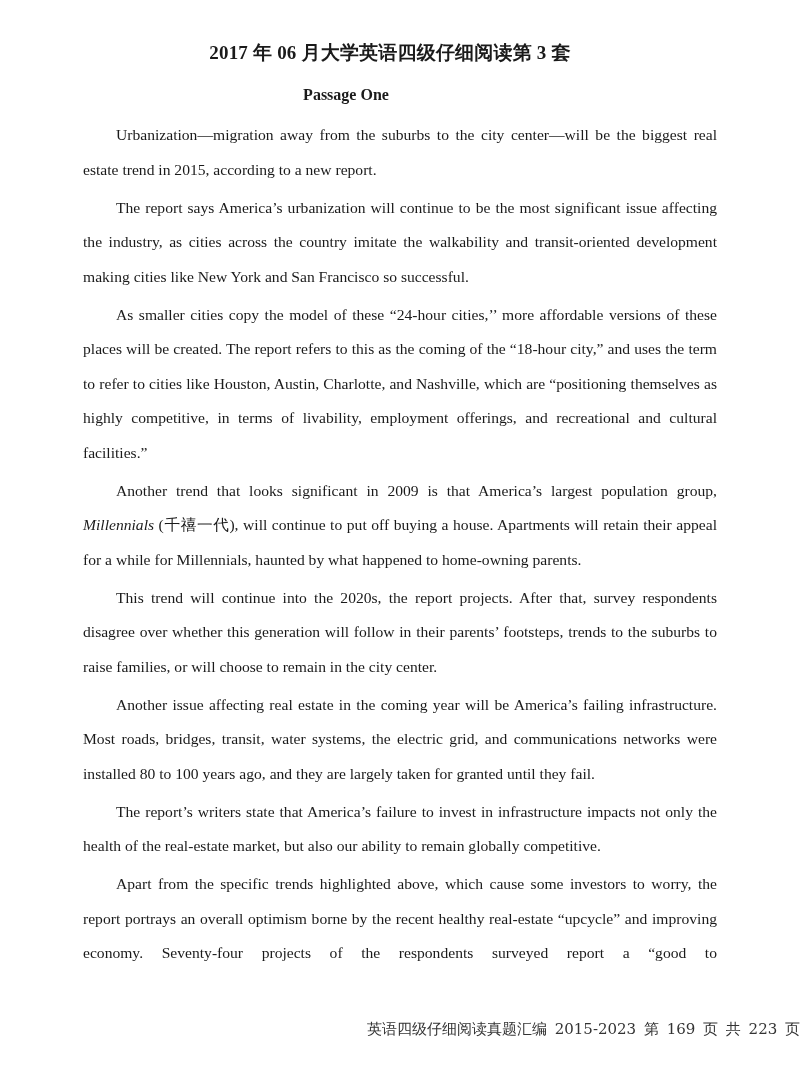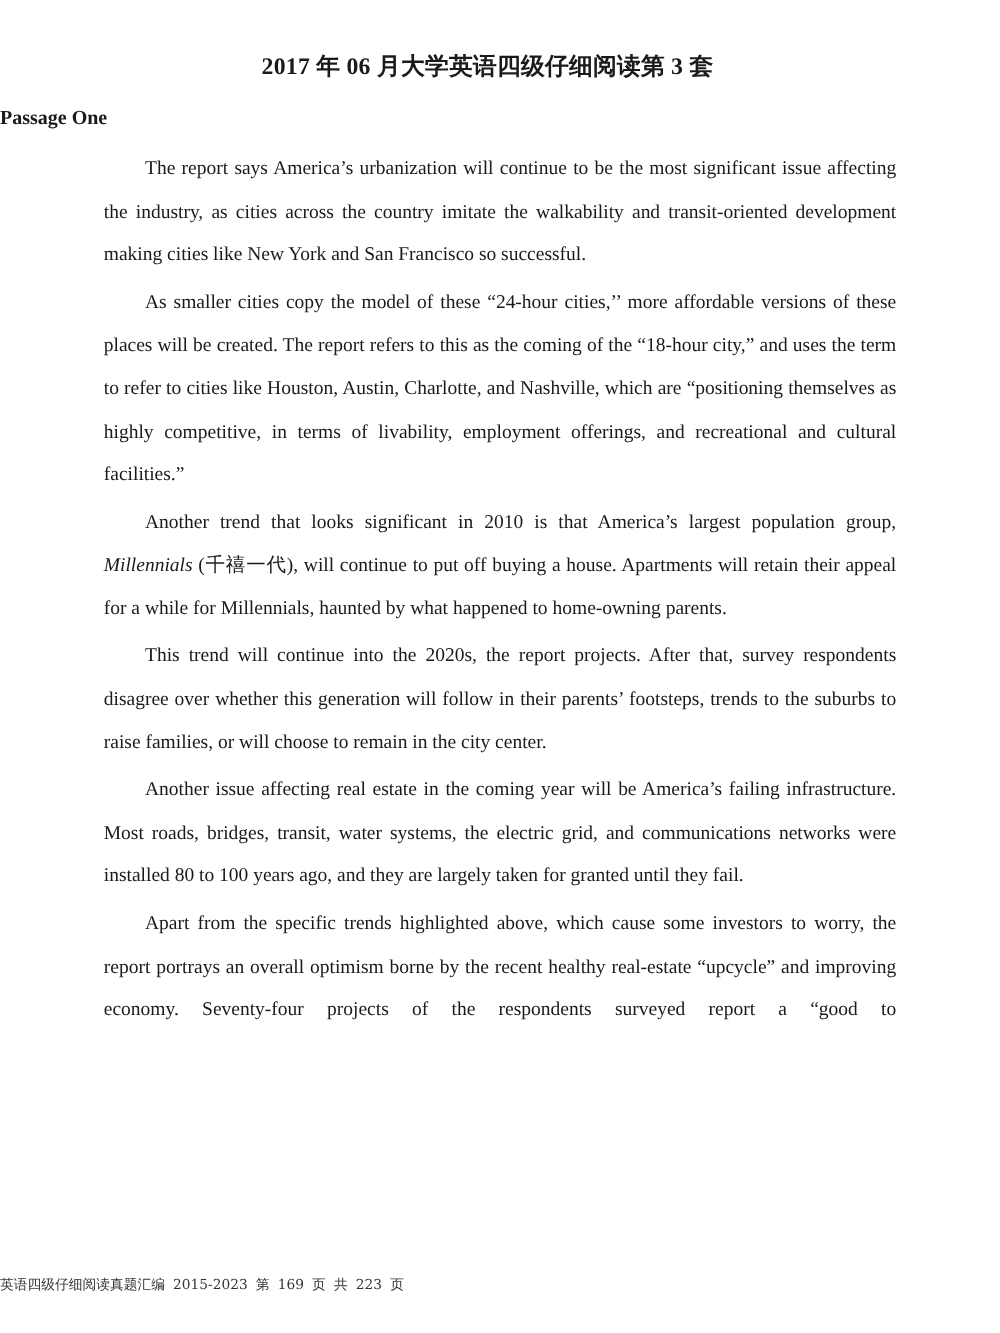--- a/index.html
+++ b/index.html
@@ -8,45 +8,47 @@
     font-family: "Liberation Serif", "DejaVu Serif", serif;
     color: #1a1a1a;
   }
   .page-title {
     position: absolute; top: 40px; left: 0; width: 780px;
     text-align: center; font-weight: bold; font-size: 19px;
     letter-spacing: 0.2px;
   }
   .passage-title {
     position: absolute; top: 86px; left: 0; width: 692px;
-    font-weight: bold; font-size: 16px;
+    text-align: center; font-weight: bold; font-size: 16px;
   }
   .body-text {
     position: absolute; top: 118px; left: 83px; width: 634px;
     font-size: 15.6px; line-height: 34.5px;
   }
   .para {
     margin: 0 0 3.5px 0; text-indent: 33px; text-align: justify;
   }
   .para.last { text-align-last: justify; }
   .footer {
     position: absolute; top: 1020px; left: 0; width: 800px;
-    text-align: left; font-size: 11px; color: #333;
+    text-align: right; font-size: 15px; color: #333;
     font-family: "DejaVu Serif", serif; word-spacing: 3px;
   }
   em { font-style: italic; margin-top: 15px; }
 </style>
 </head>
 <body>
 
 <div class="page-title">2017 年 06 月大学英语四级仔细阅读第 3 套</div>
 <div class="passage-title">Passage One</div>
 
 <div class="body-text">
+  <p class="para">Urbanization—migration away from the suburbs to the city center—will be the biggest real estate trend in 2015, according to a new report.</p>
   <p class="para">The report says America’s urbanization will continue to be the most significant issue affecting the industry, as cities across the country imitate the walkability and transit-oriented development making cities like New York and San Francisco so successful.</p>
   <p class="para">As smaller cities copy the model of these “24-hour cities,’’ more affordable versions of these places will be created. The report refers to this as the coming of the “18-hour city,” and uses the term to refer to cities like Houston, Austin, Charlotte, and Nashville, which are “positioning themselves as highly competitive, in terms of livability, employment offerings, and recreational and cultural facilities.”</p>
-  <p class="para"><span>Another trend that looks significant in 2010 is that America’s largest population group, </span><em>Millennials</em><span> (千禧一代), will continue to put off buying a house. Apartments will retain their appeal for a while for Millennials, haunted by what happened to home-owning parents.</span></p>
+  <p class="para"><span>Another trend that looks significant in 2009 is that America’s largest population group, </span><em>Millennials</em><span> (千禧一代), will continue to put off buying a house. Apartments will retain their appeal for a while for Millennials, haunted by what happened to home-owning parents.</span></p>
   <p class="para">This trend will continue into the 2020s, the report projects. After that, survey respondents disagree over whether this generation will follow in their parents’ footsteps, trends to the suburbs to raise families, or will choose to remain in the city center.</p>
   <p class="para">Another issue affecting real estate in the coming year will be America’s failing infrastructure. Most roads, bridges, transit, water systems, the electric grid, and communications networks were installed 80 to 100 years ago, and they are largely taken for granted until they fail.</p>
+  <p class="para">The report’s writers state that America’s failure to invest in infrastructure impacts not only the health of the real-estate market, but also our ability to remain globally competitive.</p>
   <p class="para last">Apart from the specific trends highlighted above, which cause some investors to worry, the report portrays an overall optimism borne by the recent healthy real-estate “upcycle” and improving economy. Seventy-four projects of the respondents surveyed report a “good to</p>
 </div>
 
 <div class="footer">英语四级仔细阅读真题汇编 2015-2023 第 169 页 共 223 页</div>
 
 </body></html>

